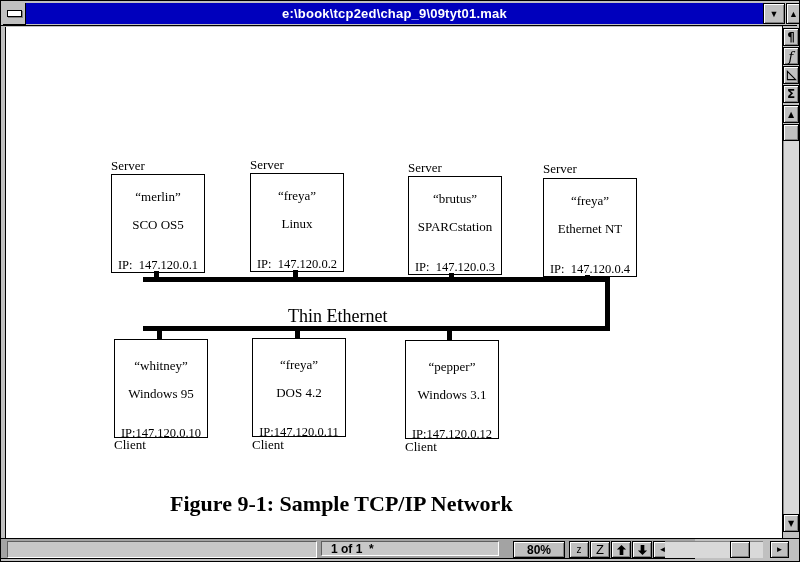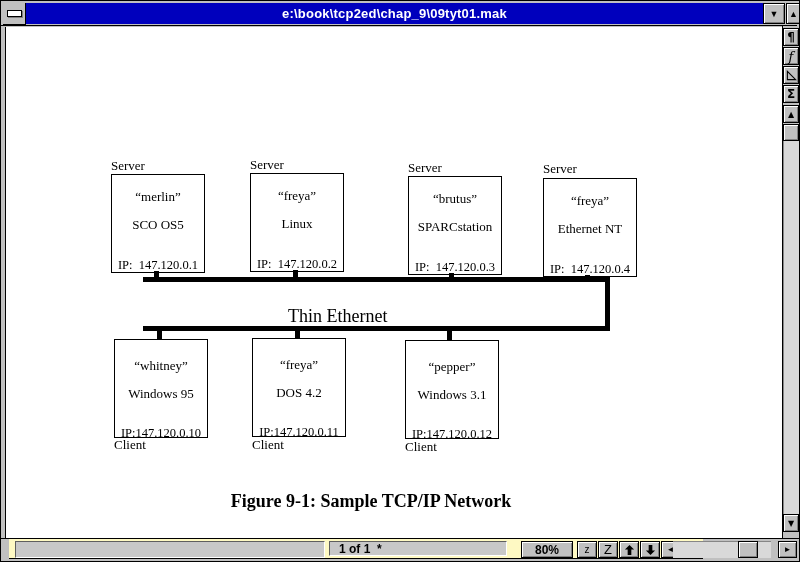--- a/index.html
+++ b/index.html
@@ -25,21 +25,21 @@
   #btn-func{top:21px;font-size:13px;font-style:italic;font-family:"DejaVu Serif",serif;}
   #btn-tri{top:40px;}
   #btn-sigma{top:59px;font-size:12px;font-weight:bold;}
   #vsb-up{top:79px;font-size:8px;}
   #vsb-thumb{top:98px;height:17px;}
   #vsb-track{position:absolute;left:0;top:115px;width:16px;height:373px;background:#d9d9d9;border-left:1px solid #868686;box-sizing:border-box;}
   #vsb-down{top:488px;font-size:8px;}
 
   
   #statusline{position:absolute;left:0;top:537px;width:798px;height:1px;background:#000;}
-  #statusbar{position:absolute;left:8px;top:538px;width:694px;height:20px;background:#fef9c3;border-bottom:1px solid #000;box-sizing:border-box;}
+  #statusbar{position:absolute;left:0;top:538px;width:694px;height:20px;background:#a3a3a3;border-bottom:1px solid #000;box-sizing:border-box;}
   .sunken{position:absolute;top:2px;height:15px;background:#c8c8c8;border:1px solid #fff;border-top-color:#5f5f5f;border-left-color:#5f5f5f;box-sizing:content-box;}
   #msgbox{left:6px;width:308px;}
   #pagebox{left:320px;width:178px;display:flex;align-items:center;font-weight:bold;font-size:12px;padding-left:9px;box-sizing:border-box;white-space:pre;}
   .hbtn{position:absolute;top:2px;height:17px;background:#c0c0c0;border:1px solid #000;box-shadow:inset 1px 1px 0 #fff,inset -1px -1px 0 #808080;display:flex;align-items:center;justify-content:center;box-sizing:border-box;margin-left:7px;}
   #zoombtn{left:505px;width:52px;font-weight:bold;font-size:12px;}
   #btn-zsmall{left:561px;width:20px;font-size:10px;}
   #btn-zbig{left:582px;width:20px;font-size:13px;}
   #btn-pgup{left:603px;width:20px;}
   #btn-pgdn{left:624px;width:20px;}
   #hsb-left{left:645px;width:19px;font-size:8px;}
@@ -49,21 +49,21 @@
 
   
   .node-label{position:absolute;font-family:"Liberation Serif",serif;font-size:13px;color:#000;text-align:left;width:92px;}
   .nodebox{position:absolute;width:92px;height:97px;border:1px solid #000;background:#fff;}
   .nodebox .line{position:absolute;left:0;width:92px;text-align:center;font-family:"Liberation Serif",serif;font-size:13px;color:#000;white-space:pre;}
   .nodebox .nm{top:14px;}
   .nodebox .os{top:42px;}
   .nodebox .ip{top:67px;font-size:12.5px;margin-top:16px;}
   .bus{position:absolute;background:#000;}
   #bus-label{position:absolute;left:282px;top:279px;width:180px;font-family:"Liberation Serif",serif;font-size:18px;}
-  #caption{position:absolute;left:176px;top:464px;width:378px;text-align:center;font-family:"Liberation Serif",serif;font-weight:bold;font-size:18px;color:#000;}
+  #caption{position:absolute;left:164px;top:464px;width:378px;text-align:left;font-family:"Liberation Serif",serif;font-weight:bold;font-size:22px;color:#000;}
 
   
   #srv0{left:105px;top:147px;} #srv0-lab{left:105px;top:131px;}
   #srv1{left:244px;top:146px;} #srv1-lab{left:244px;top:130px;}
   #srv2{left:402px;top:149px;} #srv2-lab{left:402px;top:133px;}
   #srv3{left:537px;top:151px;} #srv3-lab{left:537px;top:134px;}
   #cli0{left:108px;top:312px;} #cli0-lab{left:108px;top:410px;}
   #cli1{left:246px;top:311px;} #cli1-lab{left:246px;top:410px;}
   #cli2{left:399px;top:313px;} #cli2-lab{left:399px;top:412px;}
 </style>

